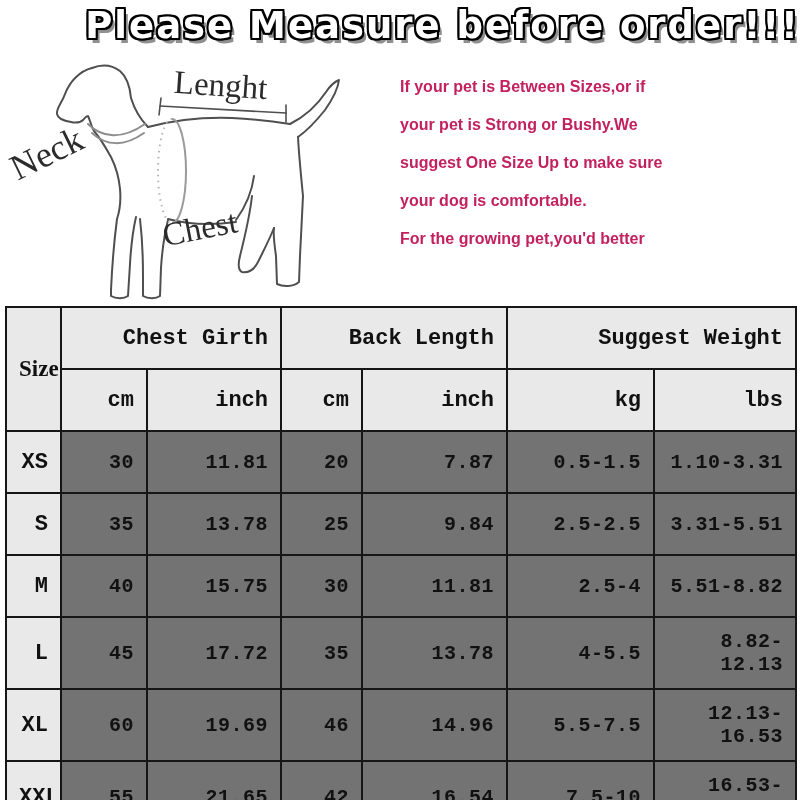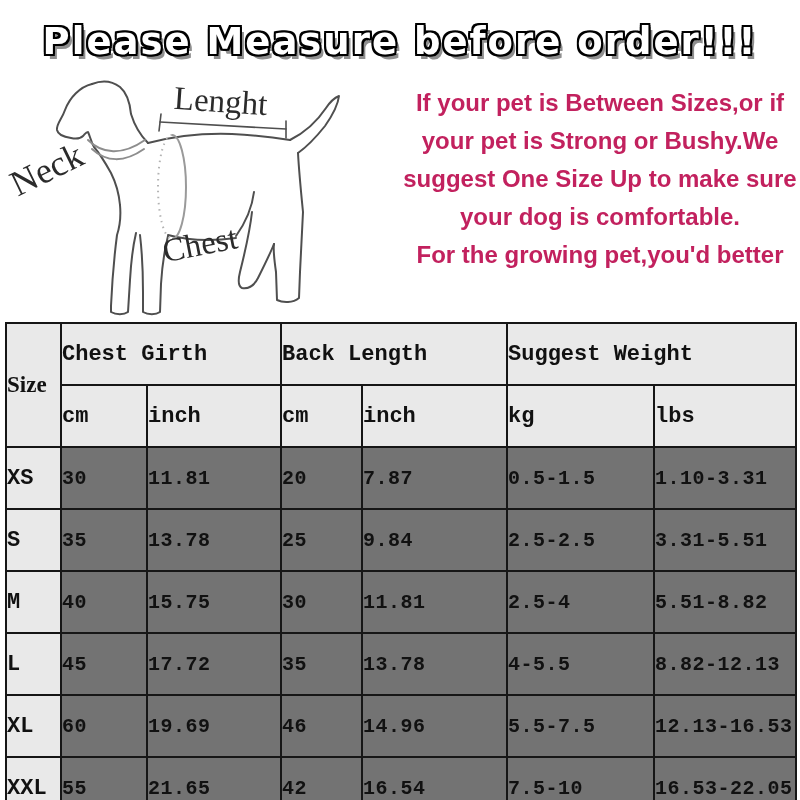--- a/index.html
+++ b/index.html
@@ -9,22 +9,22 @@
     height: 800px;
     background: #ffffff;
     overflow: hidden;
     font-family: "Liberation Sans", sans-serif;
   }
 
   
   .title {
     margin: 0;
     height: 52px;
-    padding-top: 20px;
-    text-align: center;
+    padding-top: 4px;
+    text-align: right;
     font-family: "DejaVu Sans", sans-serif;
     font-weight: bold;
     font-size: 37px;
     letter-spacing: 2px;
     color: #ffffff;
     text-shadow:
       -2px -2px 0 #000, 2px -2px 0 #000, -2px 2px 0 #000, 2px 2px 0 #000,
       -2px 0 0 #000, 2px 0 0 #000, 0 -2px 0 #000, 0 2px 0 #000,
       4px 5px 0 #8f8f8f;
     white-space: nowrap;
@@ -41,43 +41,42 @@
     flex: 0 0 400px;
   }
   .dog-figure svg { display: block; }
   .svg-label {
     font-family: "Liberation Serif", serif;
     fill: #2b2b2b;
   }
   .advice {
     flex: 1;
     padding-top: 12px;
-    text-align: center;
     color: var(--advice-color, #c2215e);
-    font-size: 24px;
+    font-size: 16px;
     font-weight: bold;
     line-height: 38px;
     white-space: nowrap;
   }
 
   
   table.size-chart {
     width: 790px;
     margin: 0 5px;
     border-collapse: collapse;
     table-layout: fixed;
     font-family: "Liberation Mono", monospace;
     font-weight: bold;
     color: #111;
   }
   table.size-chart th, table.size-chart td {
     border: 2px solid var(--table-border, #111);
-    text-align: left;
+    text-align: right;
     vertical-align: middle;
-    padding: 0;
+    padding: 12px;
     overflow: hidden;
   }
   table.size-chart thead th {
     background: var(--header-bg, #e9e9e9);
     font-size: 22px;
     font-weight: bold;
   }
   table.size-chart th.corner {
     font-size: 23px;
     width: 55px;

